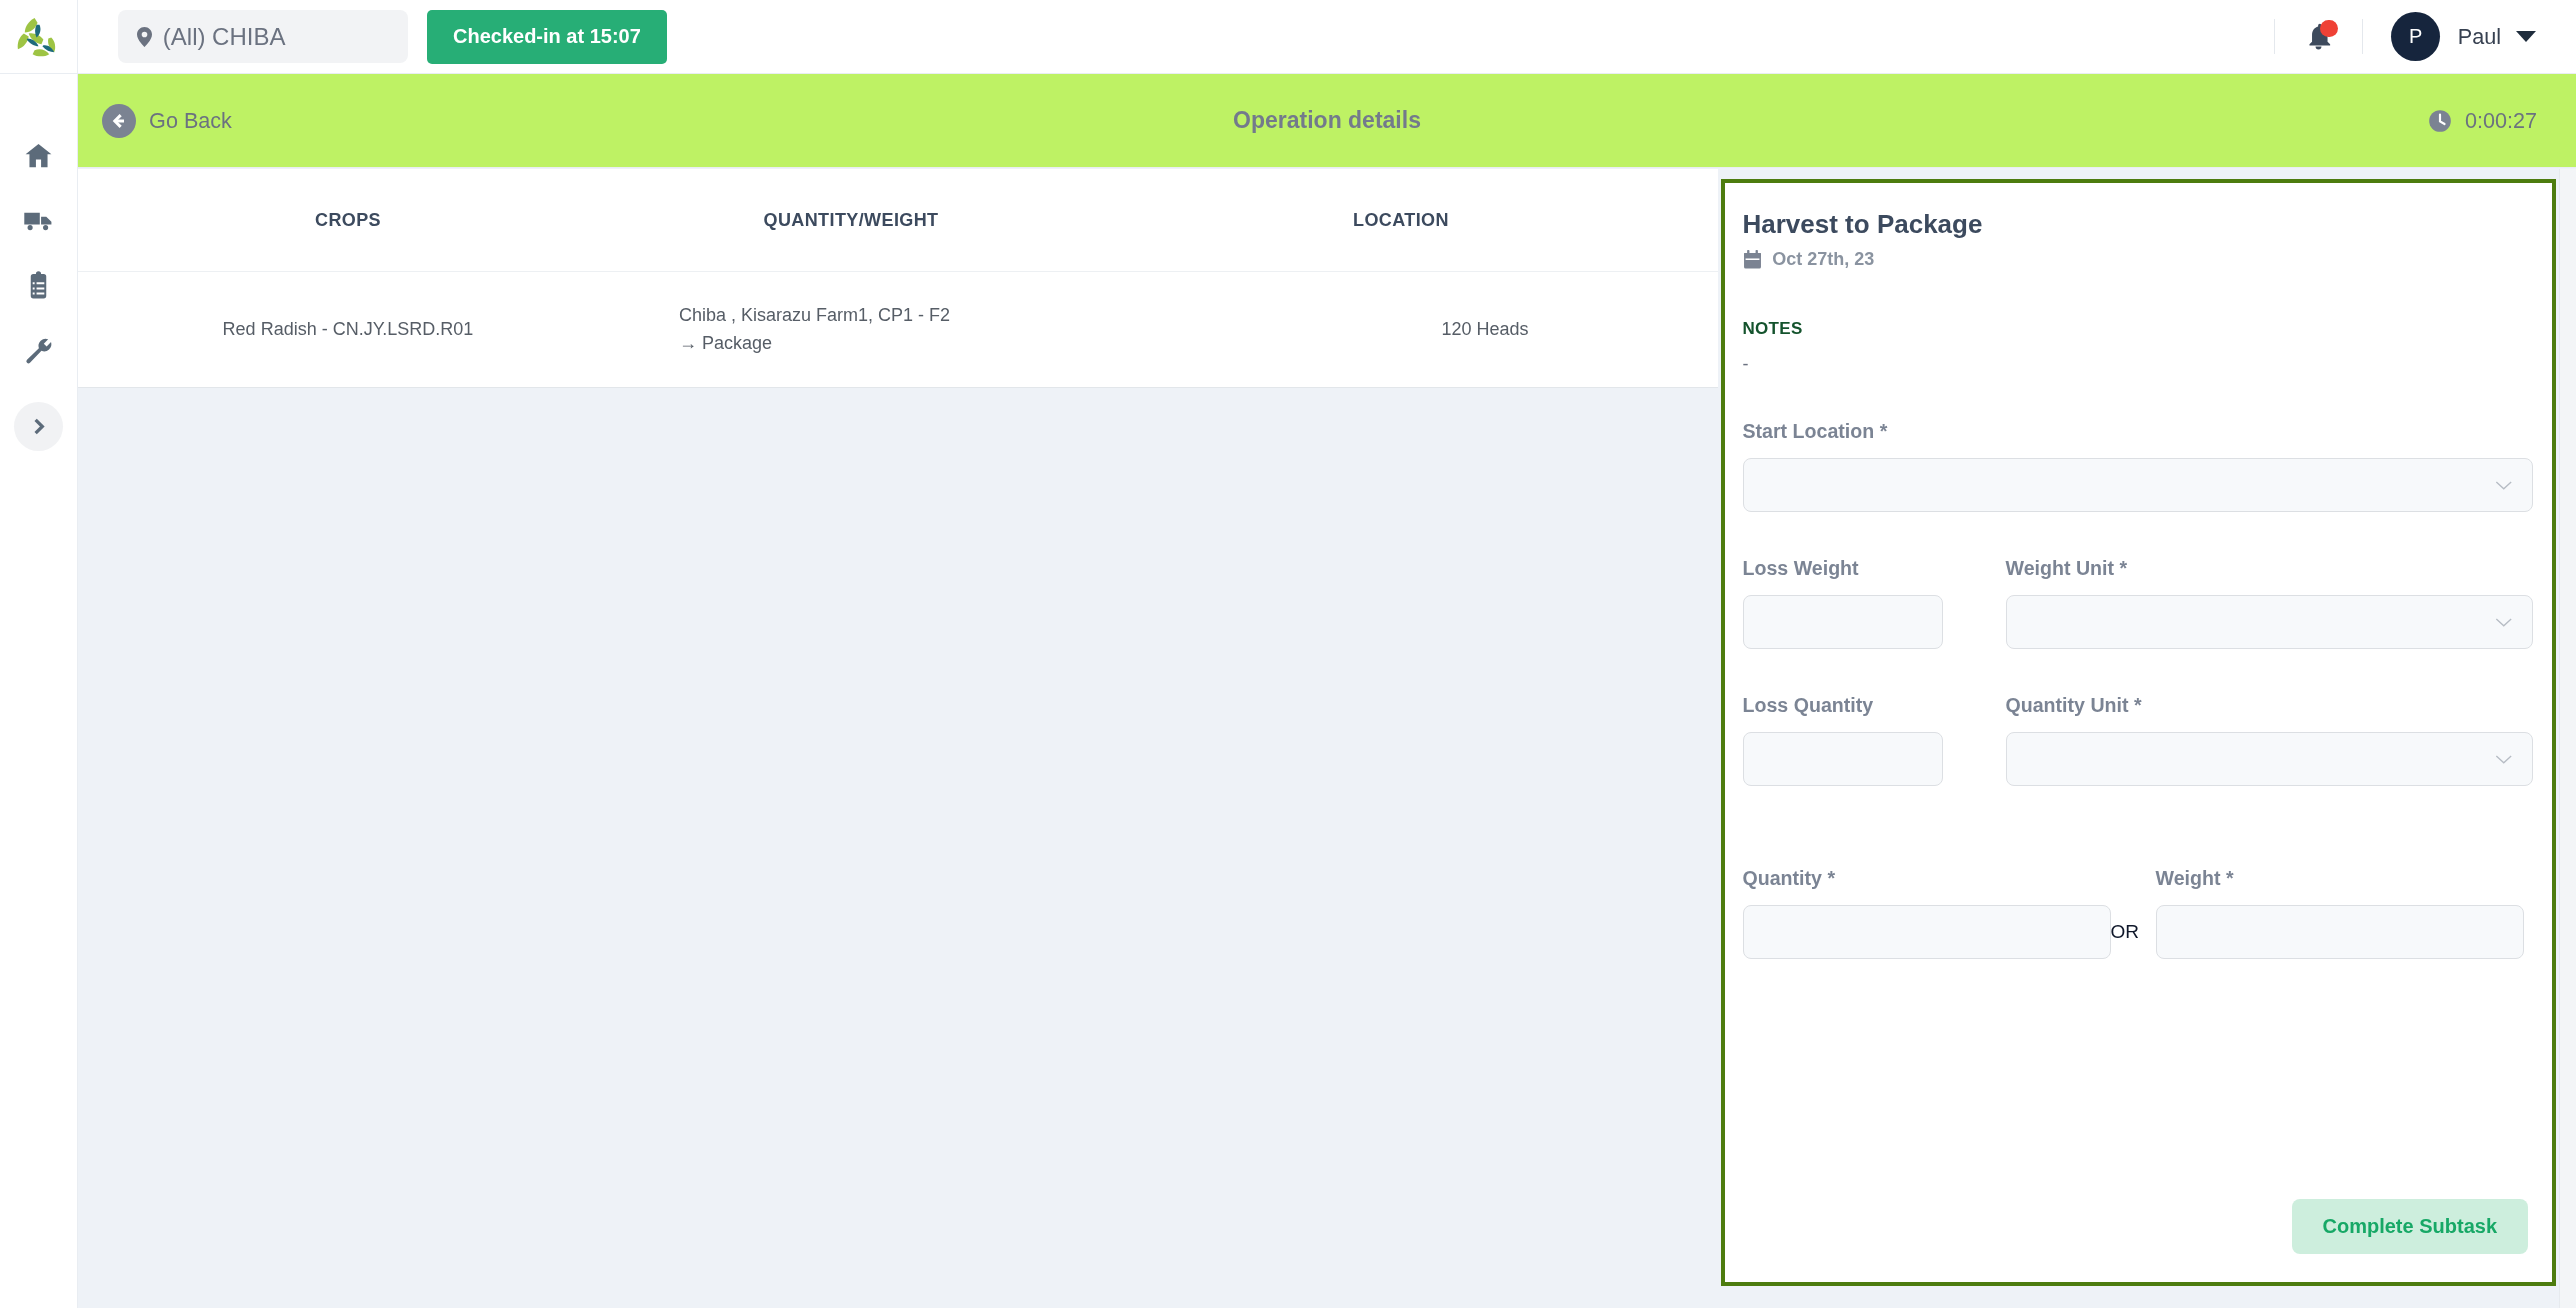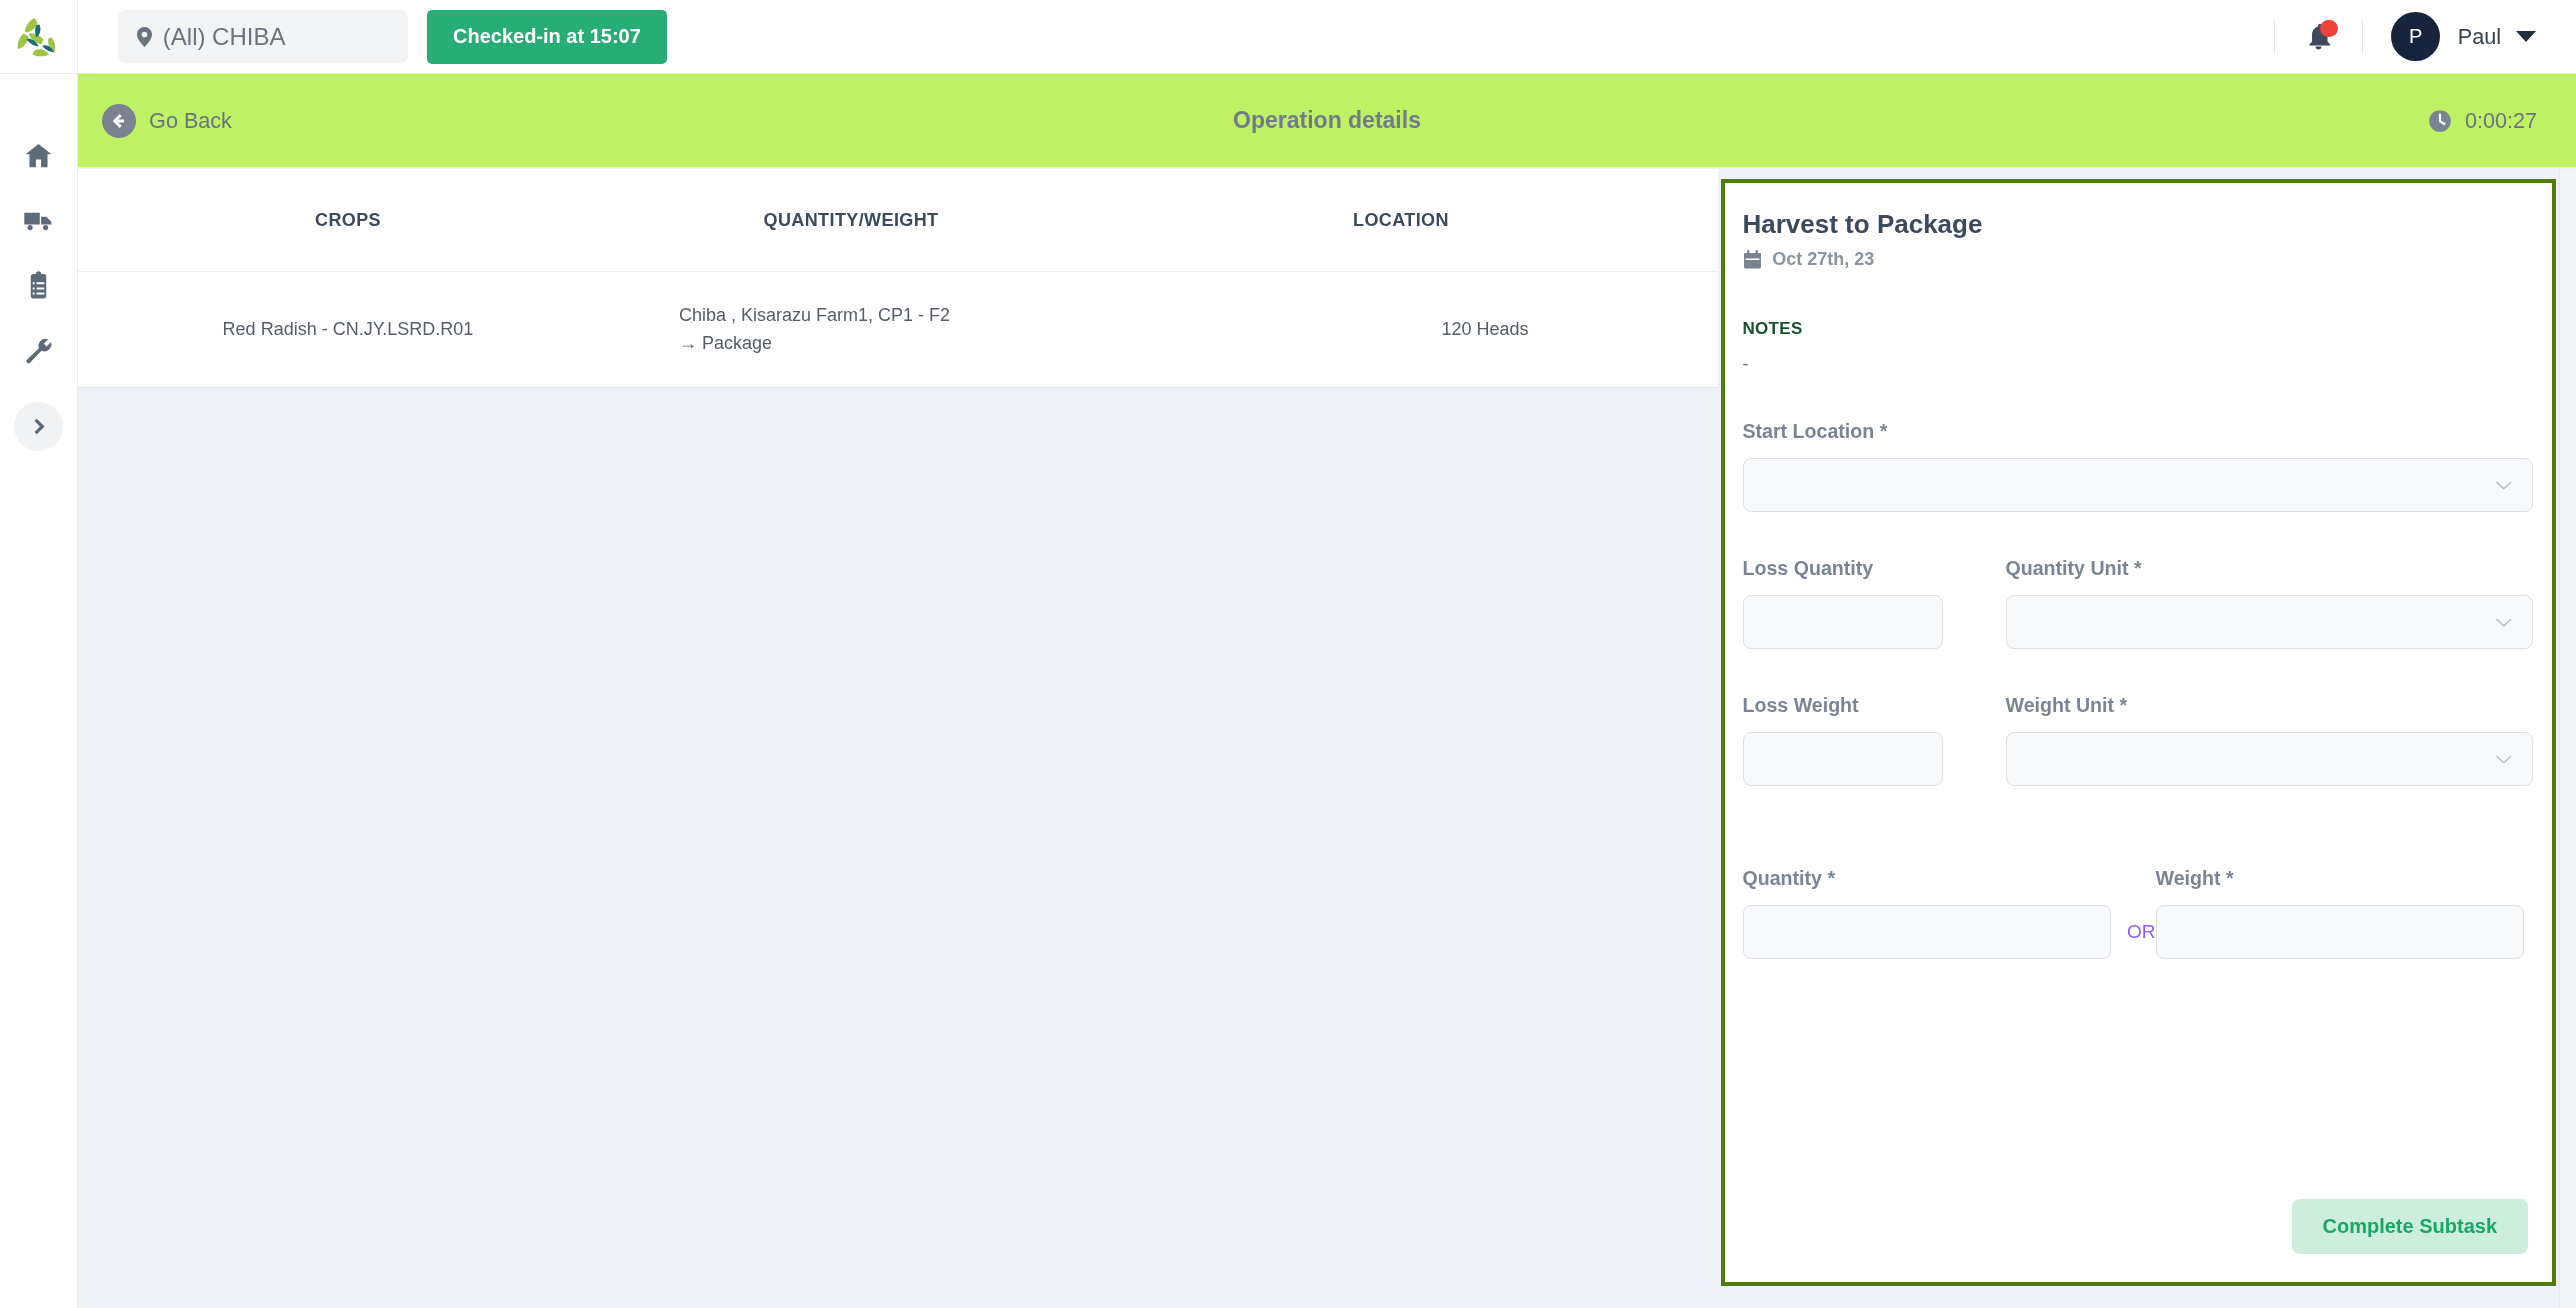--- a/index.html
+++ b/index.html
@@ -151,21 +151,21 @@
   }
   .chev { width: 17.5px; height: 10.8px; flex: none; }
 
   .two-col { display: flex; margin-top: 45px; }
   .col-narrow { width: 263px; flex: none; }
   .col-wide { flex: 1; margin-left: 0; }
 
   .qw-row { display: flex; align-items: flex-end; margin-top: 81px; }
   .qw-col { width: 368px; flex: none; }
   .or-sep {
-    width: 45px; flex: none; text-align: right; font-size: 19px; color: #8b5cf6;
+    width: 45px; flex: none; text-align: left; font-size: 19px; color: #0f172a;
     padding-bottom: 16px;
   }
 
   .complete-btn {
     position: absolute; right: 24px; bottom: 28px; height: 55px; padding: 0 31px;
     border-radius: 8px; background: #cdeedd; color: #17a866;
     font-size: 20px; font-weight: bold; border: none; cursor: pointer;
     display: flex; align-items: center; justify-content: center;
   }
 
@@ -312,48 +312,48 @@
         <div class="field-label">Start Location *</div>
         <div class="select-box">
           <svg class="chev" viewBox="0 0 26 16">
             <polyline points="2,3 13,13 24,3" fill="none" stroke="#b6bcc4" stroke-width="2"></polyline>
           </svg>
         </div>
       </div>
 
       <div class="two-col">
         <div class="col-narrow">
+          <div class="field-label">Loss Weight</div>
+          <div class="input-box" style="width:200px"></div>
+        </div>
+        <div class="col-wide">
+          <div class="field-label">Weight Unit *</div>
+          <div class="select-box">
+            <svg class="chev" viewBox="0 0 26 16">
+              <polyline points="2,3 13,13 24,3" fill="none" stroke="#b6bcc4" stroke-width="2"></polyline>
+            </svg>
+          </div>
+        </div>
+      </div>
+
+      <div class="two-col">
+        <div class="col-narrow">
           <div class="field-label">Loss Quantity</div>
           <div class="input-box" style="width:200px"></div>
         </div>
         <div class="col-wide">
           <div class="field-label">Quantity Unit *</div>
           <div class="select-box">
             <svg class="chev" viewBox="0 0 26 16">
               <polyline points="2,3 13,13 24,3" fill="none" stroke="#b6bcc4" stroke-width="2"></polyline>
             </svg>
           </div>
         </div>
       </div>
 
-      <div class="two-col">
-        <div class="col-narrow">
-          <div class="field-label">Loss Weight</div>
-          <div class="input-box" style="width:200px"></div>
-        </div>
-        <div class="col-wide">
-          <div class="field-label">Weight Unit *</div>
-          <div class="select-box">
-            <svg class="chev" viewBox="0 0 26 16">
-              <polyline points="2,3 13,13 24,3" fill="none" stroke="#b6bcc4" stroke-width="2"></polyline>
-            </svg>
-          </div>
-        </div>
-      </div>
-
       <div class="qw-row">
         <div class="qw-col">
           <div class="field-label">Quantity *</div>
           <div class="input-box"></div>
         </div>
         <div class="or-sep">OR</div>
         <div class="qw-col">
           <div class="field-label">Weight *</div>
           <div class="input-box"></div>
         </div>

